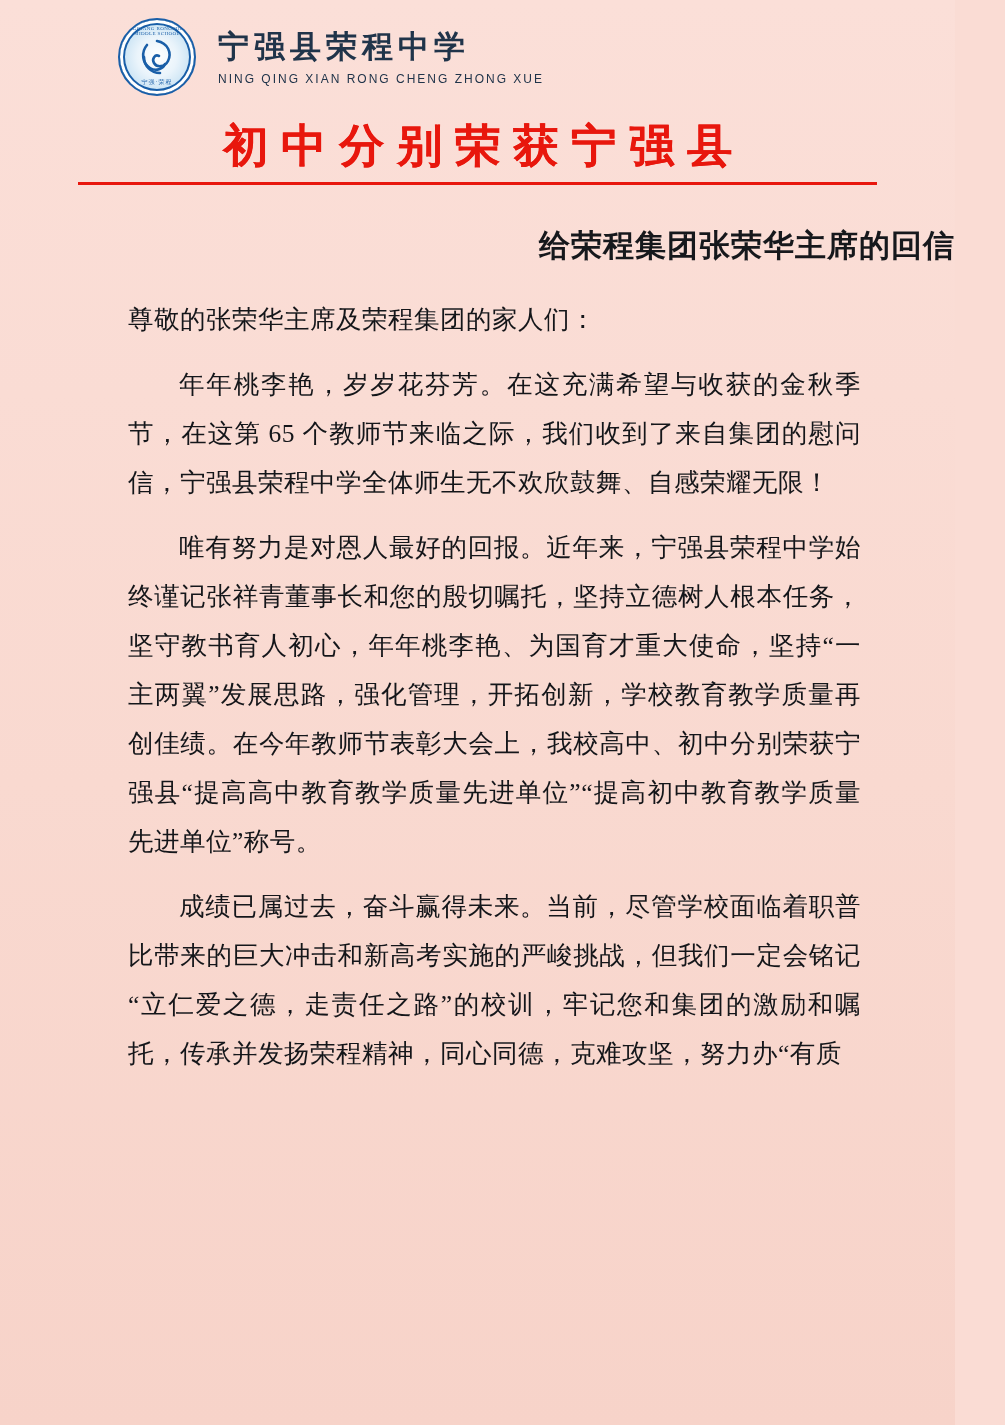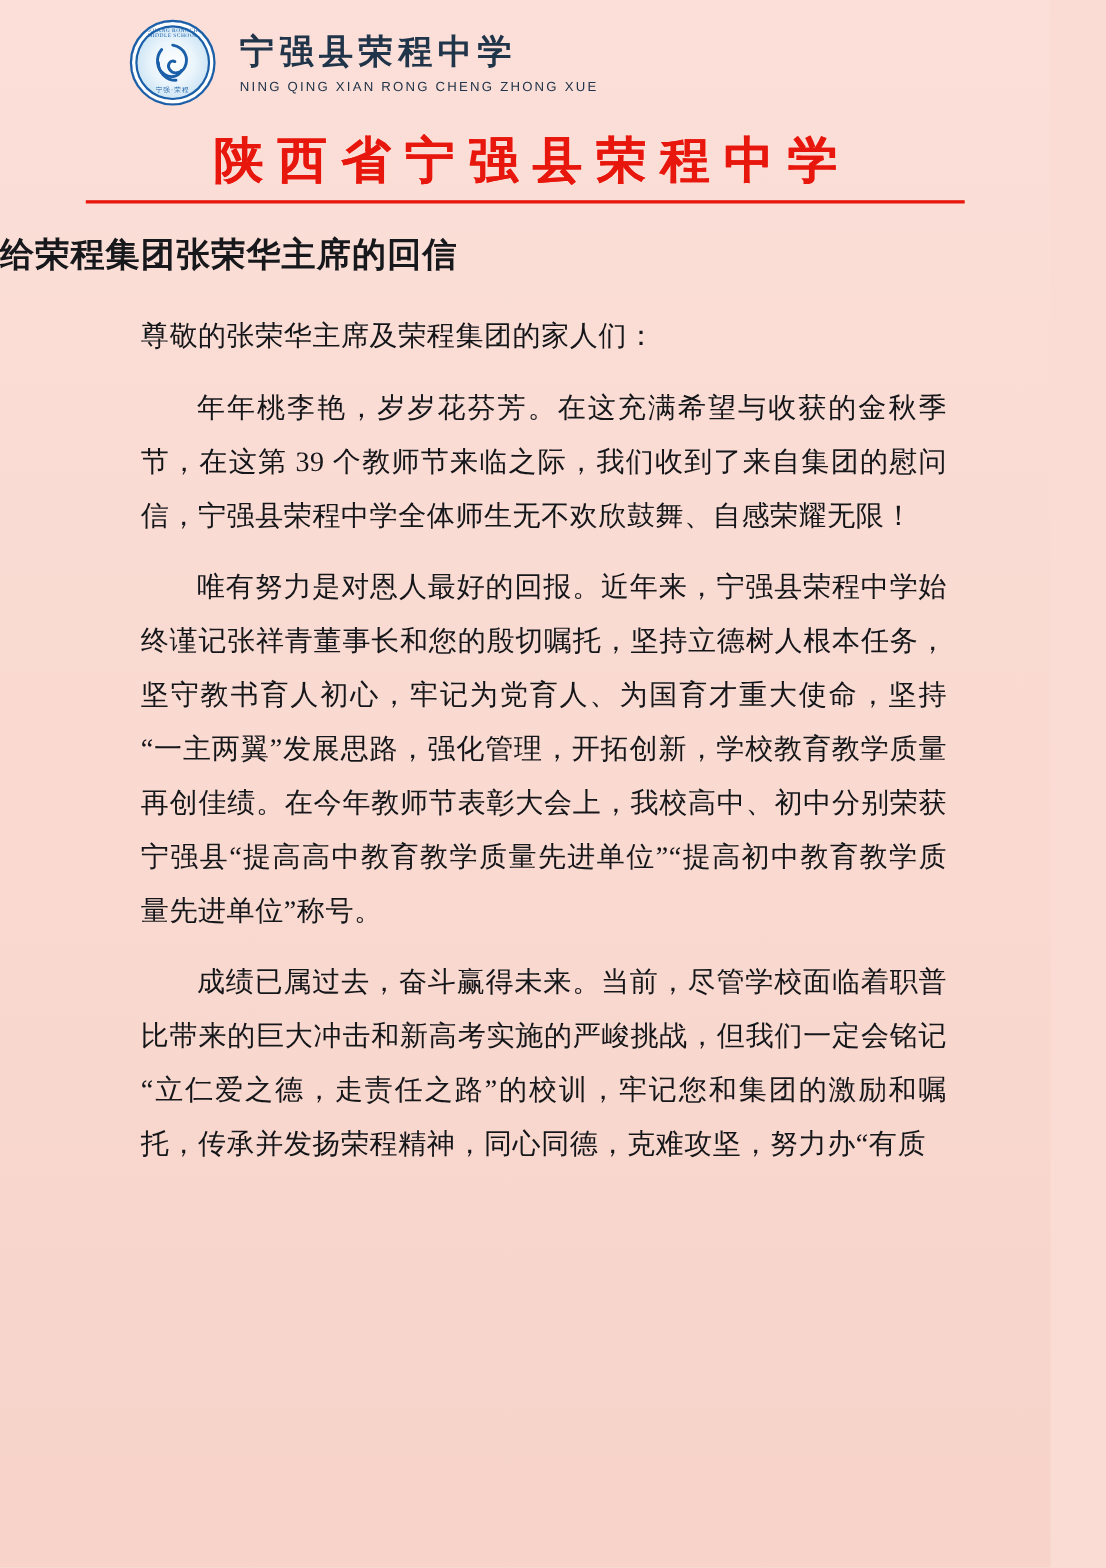--- a/index.html
+++ b/index.html
@@ -99,25 +99,25 @@
     text-shadow: 0.5px 0 0 #e8170d;
   }
   .rule {
     height: 3px;
     background: #e8170d;
     margin-top: 8px;
   }
 
   
   .subtitle {
-    text-align: left;
+    text-align: right;
     font-size: 31px;
     font-weight: 700;
     color: #16181c;
-    margin-top: 26px;
+    margin-top: 40px;
     letter-spacing: 1px;
     font-family: "Liberation Serif", "DejaVu Serif", serif;
   }
 
   
   .body-text {
     margin-top: 28px;
     padding: 0 78px 0 112px;
     color: #14161a;
     font-size: 25.5px;
@@ -151,26 +151,26 @@
       </svg>
       <div class="ring-text-bottom">宁强·荣程</div>
     </div>
     <div class="school-names">
       <div class="school-cn">宁强县荣程中学</div>
       <div class="school-py">NING QING XIAN RONG CHENG ZHONG XUE</div>
     </div>
   </div>
 
   <div class="redtitle-wrap">
-    <div class="redtitle">陕西省宁强县荣程中学</div>
+    <div class="redtitle">初中分别荣获宁强县</div>
     <div class="rule"></div>
   </div>
 
   <div class="subtitle">给荣程集团张荣华主席的回信</div>
 
   <div class="body-text">
     <p>尊敬的张荣华主席及荣程集团的家人们：</p>
-    <p class="indent">年年桃李艳，岁岁花芬芳。在这充满希望与收获的金秋季节，在这第 39 个教师节来临之际，我们收到了来自集团的慰问信，宁强县荣程中学全体师生无不欢欣鼓舞、自感荣耀无限！</p>
-    <p class="indent">唯有努力是对恩人最好的回报。近年来，宁强县荣程中学始终谨记张祥青董事长和您的殷切嘱托，坚持立德树人根本任务，坚守教书育人初心，牢记为党育人、为国育才重大使命，坚持“一主两翼”发展思路，强化管理，开拓创新，学校教育教学质量再创佳绩。在今年教师节表彰大会上，我校高中、初中分别荣获宁强县“提高高中教育教学质量先进单位”“提高初中教育教学质量先进单位”称号。</p>
+    <p class="indent">年年桃李艳，岁岁花芬芳。在这充满希望与收获的金秋季节，在这第 65 个教师节来临之际，我们收到了来自集团的慰问信，宁强县荣程中学全体师生无不欢欣鼓舞、自感荣耀无限！</p>
+    <p class="indent">唯有努力是对恩人最好的回报。近年来，宁强县荣程中学始终谨记张祥青董事长和您的殷切嘱托，坚持立德树人根本任务，坚守教书育人初心，年年桃李艳、为国育才重大使命，坚持“一主两翼”发展思路，强化管理，开拓创新，学校教育教学质量再创佳绩。在今年教师节表彰大会上，我校高中、初中分别荣获宁强县“提高高中教育教学质量先进单位”“提高初中教育教学质量先进单位”称号。</p>
     <p class="indent">成绩已属过去，奋斗赢得未来。当前，尽管学校面临着职普比带来的巨大冲击和新高考实施的严峻挑战，但我们一定会铭记“立仁爱之德，走责任之路”的校训，牢记您和集团的激励和嘱托，传承并发扬荣程精神，同心同德，克难攻坚，努力办“有质</p>
   </div>
 
 </div>
 
 </body></html>

